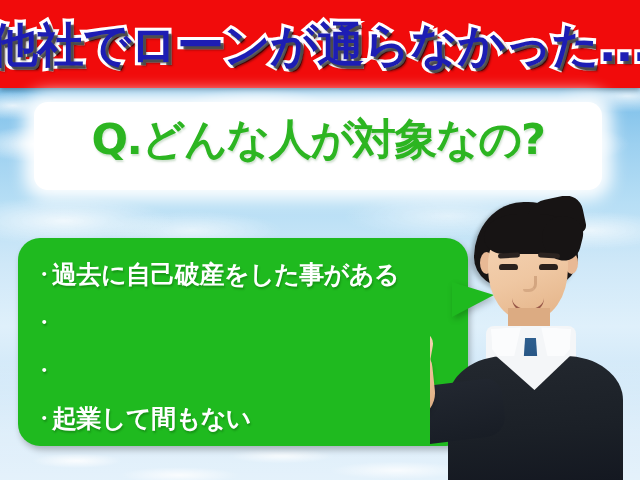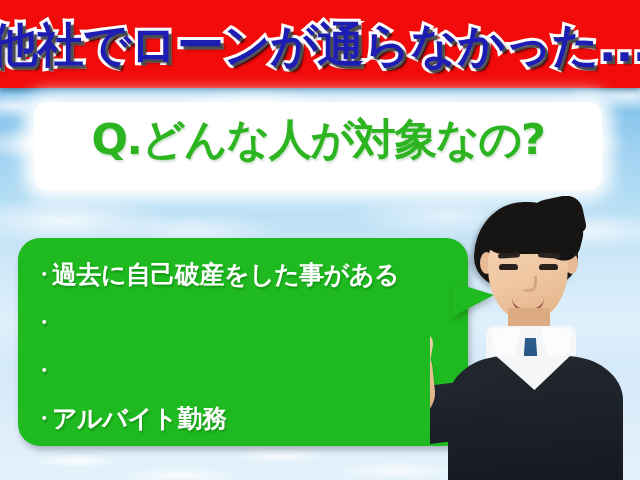--- a/index.html
+++ b/index.html
@@ -365,21 +365,21 @@
       <span>過去に自己破産をした事がある</span>
     </div>
     <div class="a-item">
       <span class="a-bullet">・</span>
     </div>
     <div class="a-item">
       <span class="a-bullet">・</span>
     </div>
     <div class="a-item">
       <span class="a-bullet">・</span>
-      <span>アルバイト勤務</span>
+      <span>起業して間もない</span>
     </div>
   </div>
 
   <div class="person">
     <div class="person-clip">
       <div class="p-hair"></div>
       <div class="p-hair-tuft"></div>
       <div class="p-ear-l"></div>
       <div class="p-ear-r"></div>
       <div class="p-face"></div>

